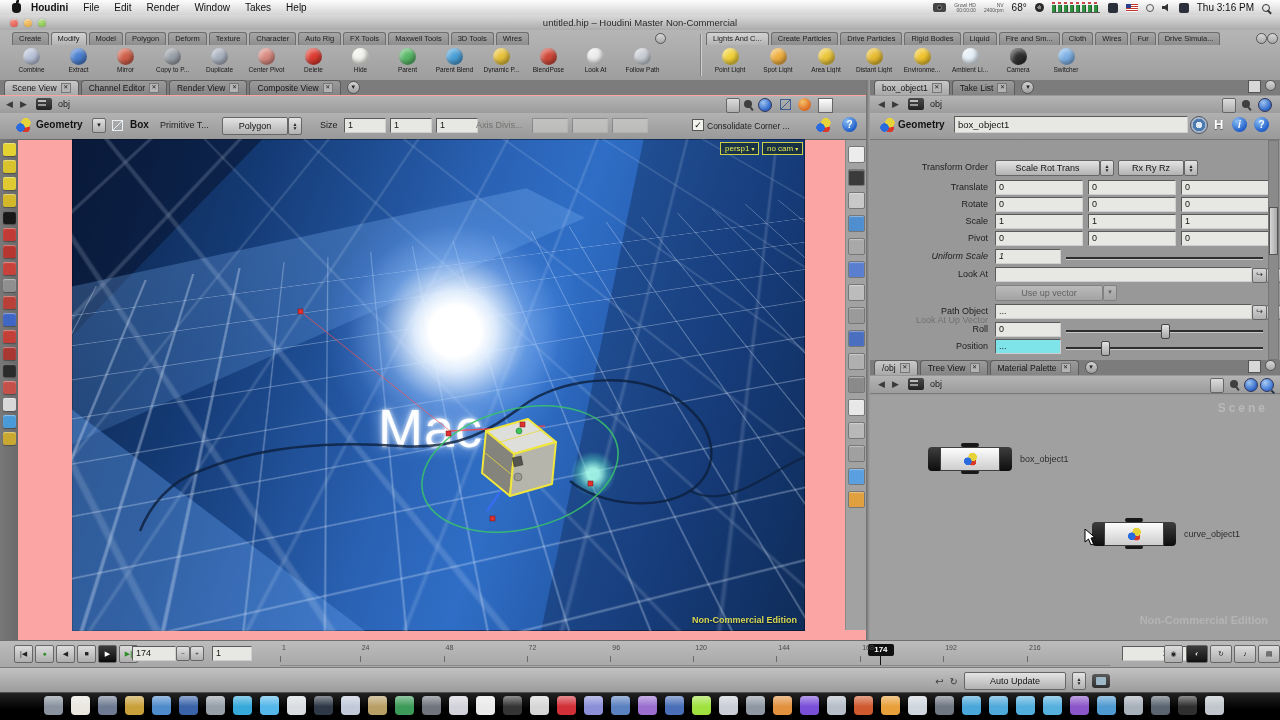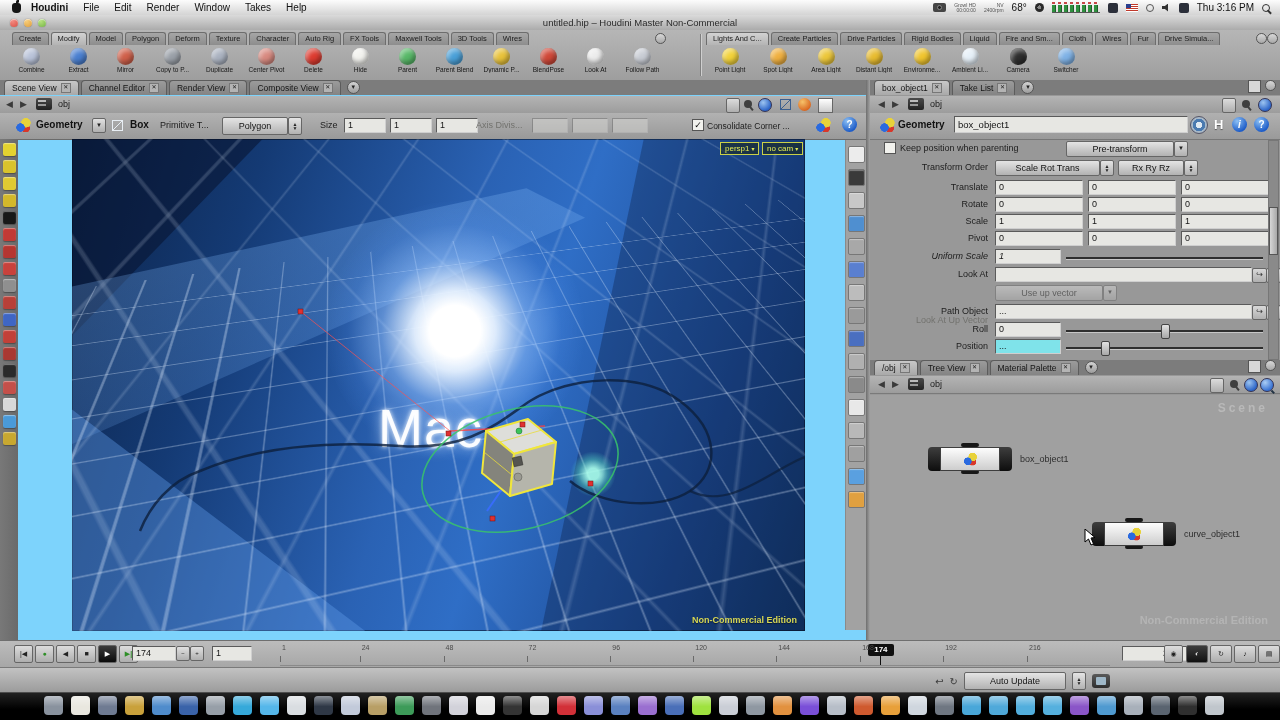--- a/index.html
+++ b/index.html
@@ -80,21 +80,21 @@
     font-size:6px;text-align:center;line-height:12px;color:#222;}
   .chk{width:10px;height:10px;background:#f2f2ee;border:1px solid #555;font-size:9px;line-height:10px;text-align:center;color:#111;}
   .qico{width:15px;height:15px;border-radius:50%;background:radial-gradient(circle at 35% 28%,#8cc0f4,#1d5cc8 72%);
     color:#fff;font-size:10px;font-weight:bold;text-align:center;line-height:15px;}
   .boxico{width:11px;height:11px;border:1.5px solid #e8eef4;box-sizing:border-box;background:
     linear-gradient(135deg,rgba(0,0,0,0) 47%,#e8eef4 47% 53%,rgba(0,0,0,0) 53%);}
   .targ{width:16px;height:16px;border-radius:50%;background:radial-gradient(circle,#dfe9f2 0 3px,#4a7ab0 3.5px 6px,#a7b8c8 6.5px);border:1px solid #556;}
   .lbl{font-size:9px;color:#1d1d1d;white-space:nowrap;}
   .blbl{font-size:10px;font-weight:bold;color:#111;white-space:nowrap;}
   
-  #left-pane{position:absolute;left:0;top:80px;width:866px;height:560px;background:#7dd3fc;padding-left:8px;}
+  #left-pane{position:absolute;left:0;top:80px;width:866px;height:560px;background:#fca5a5;padding-left:8px;}
   #vtoolbar{position:absolute;left:0;top:33px;width:866px;height:26px;background:linear-gradient(#b2b2b2,#999);border-bottom:1px solid #6a6a6a;}
   #lstrip{position:absolute;left:0;top:59px;width:18px;height:501px;background:linear-gradient(90deg,#787878,#6a6a6a);}
   .stripico{width:13px;height:13px;border-radius:2px;margin:4px auto 0;box-shadow:inset 0 1px 1px rgba(255,255,255,.4),0 1px 1px rgba(0,0,0,.3);}
   #rstrip{position:absolute;left:845px;top:60px;width:21px;height:490px;background:#a2a2a2;border-left:1px solid #8a8a8a;}
   .rstico{width:15px;height:15px;border-radius:2px;margin:6px auto 0;border:1px solid #777;box-shadow:inset 0 1px 1px rgba(255,255,255,.35);}
   
   #viewport{position:absolute;left:72px;top:59px;width:733px;height:492px;overflow:hidden;
     background:linear-gradient(108deg,#0c2348 0%,#143a74 22%,#2a62b4 48%,#2f6ec6 60%,#1d4c96 82%,#123668 100%);
     box-shadow:inset 0 0 0 1px rgba(0,0,0,.45);}
   .wedge{position:absolute;inset:0;}
@@ -533,26 +533,20 @@
       <div class="geoico" style="position:absolute;left:10px;top:5px;"></div>
       <span class="blbl" style="position:absolute;left:28px;top:6px;">Geometry</span>
       <div class="field" style="position:absolute;left:84px;top:3px;width:226px;height:15px;line-height:15px;font-size:9.5px;">box_object1</div>
       <div class="targ" style="position:absolute;left:320px;top:3px;"></div>
       <span style="position:absolute;left:344px;top:4px;font-size:13px;font-weight:bold;color:#fff;text-shadow:0 1px 1px #555;">H</span>
       <div class="qico" style="position:absolute;left:362px;top:4px;font-style:italic;">i</div>
       <div class="qico" style="position:absolute;left:384px;top:4px;">?</div>
     </div>
 
     <div id="params">
-      <div class="prow" style="top:3px;">
-        <div class="chk" style="position:absolute;left:14px;top:1px;"></div>
-        <span class="lbl" style="position:absolute;left:30px;top:2px;">Keep position when parenting</span>
-        <div class="dd" style="position:absolute;left:196px;top:0;width:106px;height:14px;line-height:14px;">Pre-transform</div>
-        <div class="ddsm" style="position:absolute;left:304px;top:0;height:14px;line-height:13px;">▼</div>
-      </div>
       <div class="prow" style="top:22px;">
         <span class="plabel">Transform Order</span>
         <div class="dd" style="position:absolute;left:125px;top:0;width:103px;height:14px;line-height:14px;">Scale Rot Trans</div>
         <div class="stp" style="position:absolute;left:230px;top:0;height:14px;">
             <span>▲</span>
             <span>▼</span>
           </div>
         <div class="dd" style="position:absolute;left:248px;top:0;width:64px;height:14px;line-height:14px;">Rx Ry Rz</div>
         <div class="stp" style="position:absolute;left:314px;top:0;height:14px;">
             <span>▲</span>

